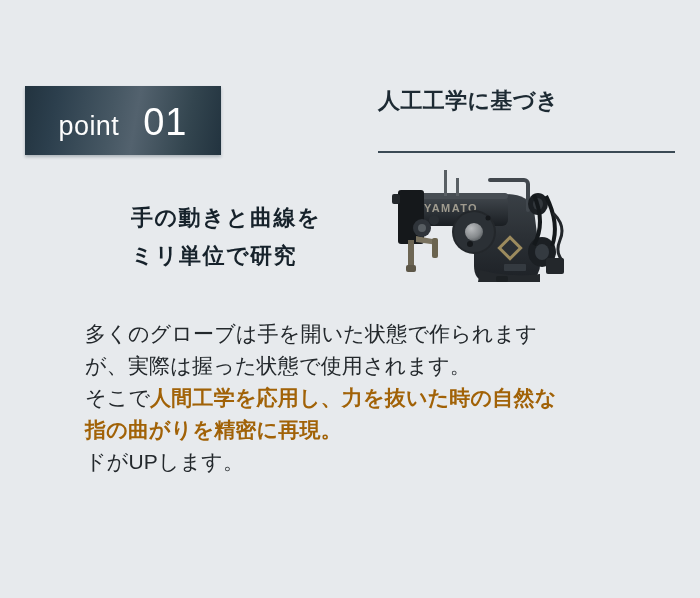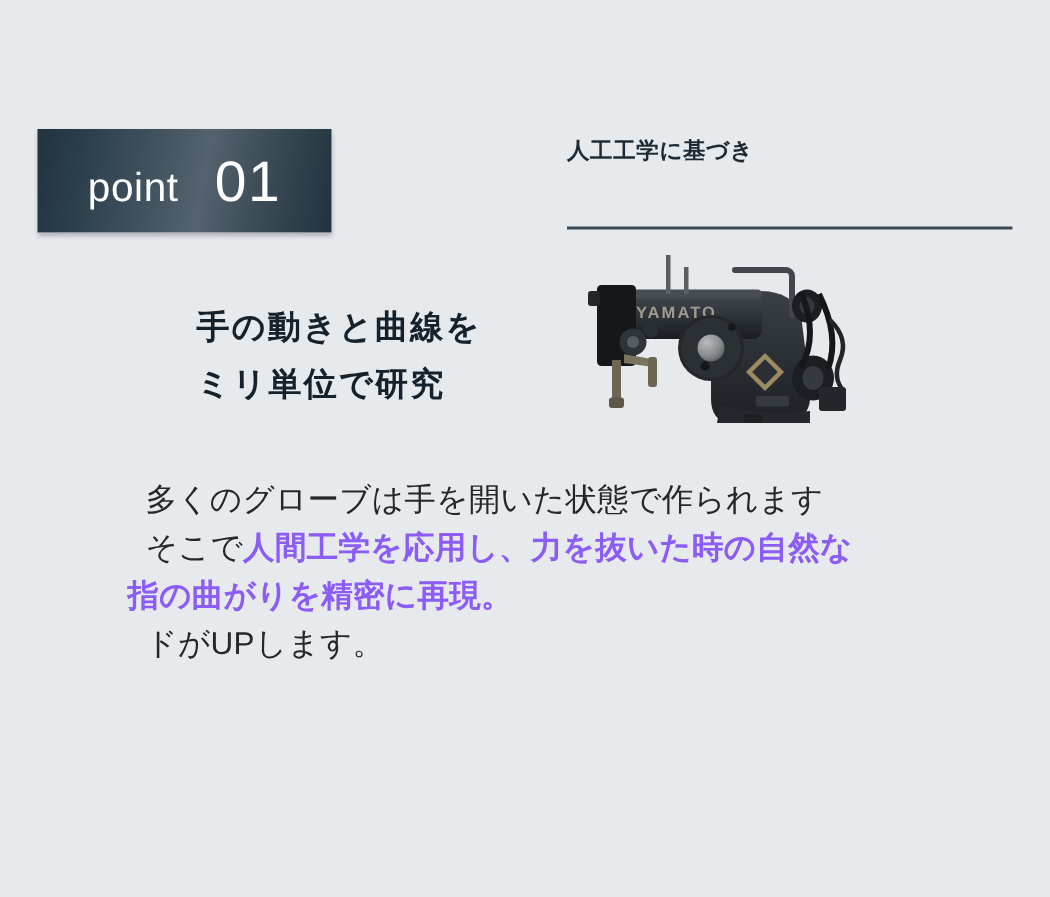--- a/index.html
+++ b/index.html
@@ -69,21 +69,21 @@
   
   .kicker {
     position: absolute;
     left: 378px;
     top: 88px;
     width: 300px;
   }
   .kicker-line {
     font-family: "Liberation Serif", "DejaVu Serif", serif;
     font-weight: 700;
-    font-size: 15px;
+    font-size: 22px;
     line-height: 26px;
     color: #1d2a33;
     letter-spacing: 0.4px;
     white-space: nowrap;
   }
   .kicker-rule {
     position: absolute;
     left: 378px;
     top: 151px;
     width: 297px;
@@ -127,27 +127,26 @@
   .copy-line {
     font-family: "Liberation Sans", "DejaVu Sans", sans-serif;
     font-size: 21px;
     line-height: 32px;
     color: #23282c;
     letter-spacing: 0.2px;
     white-space: nowrap;
   }
   .copy-line.accent,
   .copy-line .accent {
-    color: #8b5cf6;
+    color: #a16207;
     font-weight: 700;
   }
   .copy-line .plain {
     color: #23282c;
     font-weight: 400;
-    margin-left: 12px;
   }
 </style>
 </head>
 <body>
 
 <div class="page">
 
   <div class="badge">
     <div class="badge-inner">
       <span class="badge-word">point</span>
@@ -236,18 +235,19 @@
 
       <path d="M102 104 q30 8 60 4 l0 8 l-62 0 z" fill="#24282c"></path>
       <rect x="118" y="110" width="12" height="6" rx="2" fill="#1c2023"></rect>
 
       <rect x="126" y="98" width="22" height="7" rx="1" fill="#3a4046" opacity="0.8"></rect>
     </svg>
   </div>
 
   <div class="body-copy">
       <div class="copy-line"><span class="plain">多くのグローブは手を開いた状態で作られます</span></div>
+      <div class="copy-line"><span class="plain">が、実際は握った状態で使用されます。</span></div>
       <div class="copy-line"><span class="plain">そこで</span><span class="accent">人間工学を応用し、力を抜いた時の自然な</span></div>
       <div class="copy-line"><span class="accent">指の曲がりを精密に再現。</span></div>
       <div class="copy-line"><span class="plain">ドがUPします。</span></div>
     </div>
 
 </div>
 
 </body></html>

